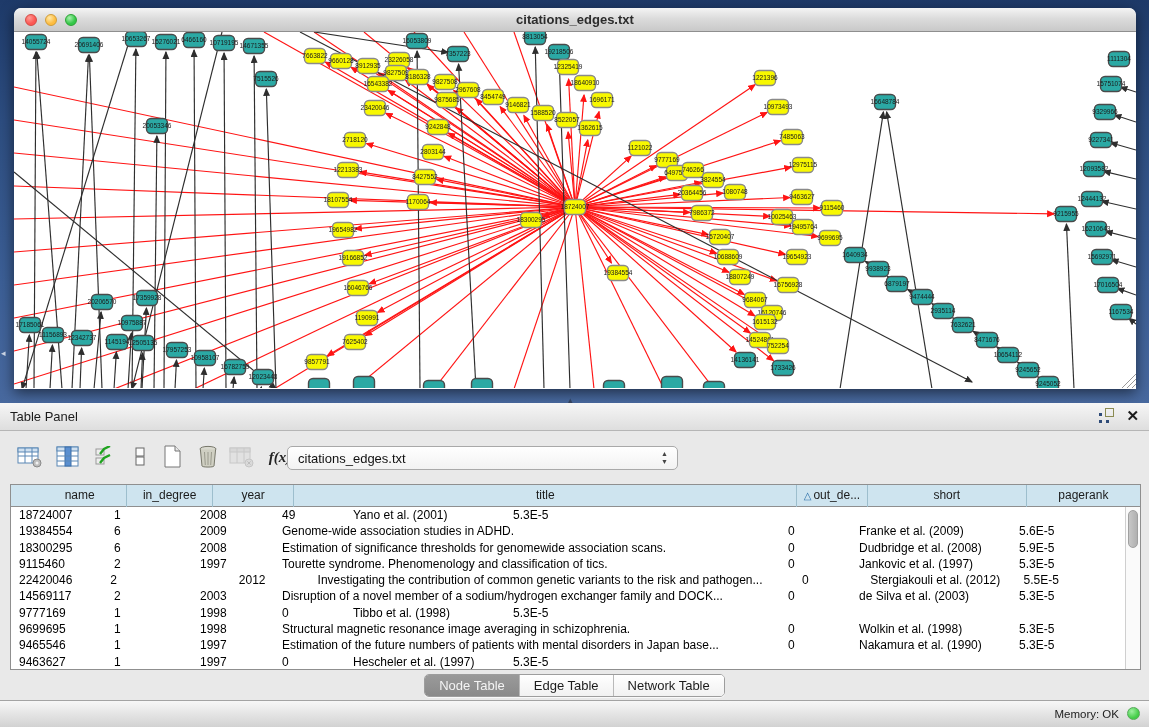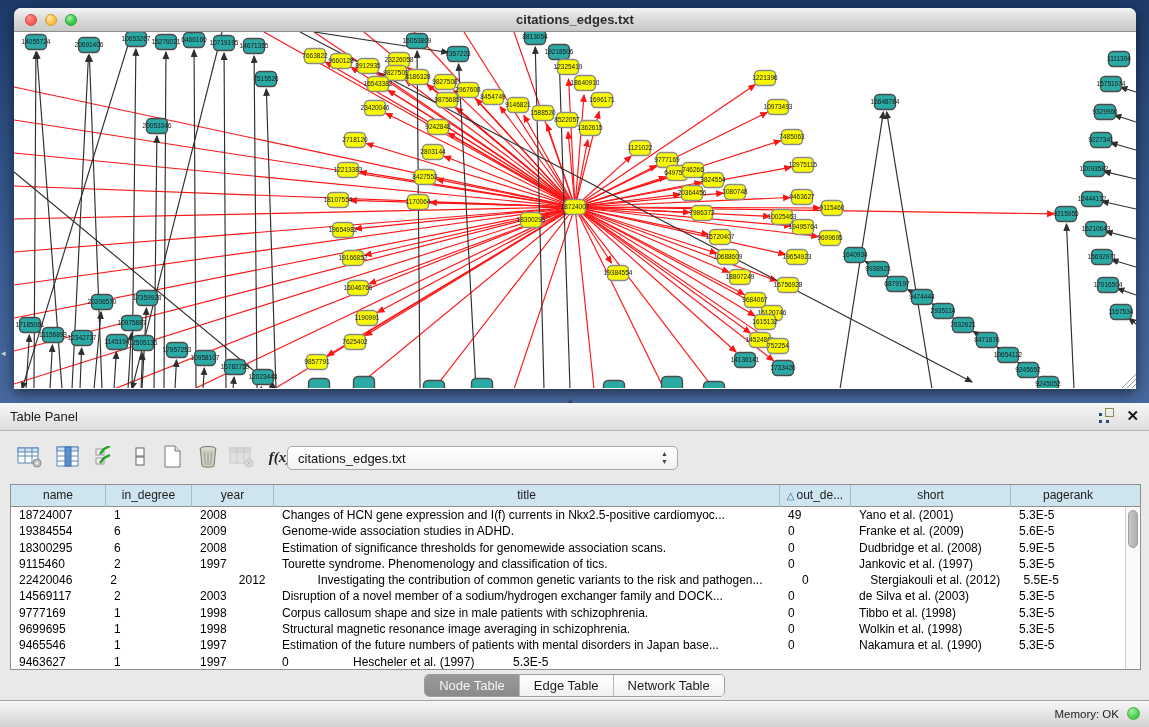--- a/index.html
+++ b/index.html
@@ -46,21 +46,21 @@
   .tb-btn.disabled{opacity:.45;cursor:default;}
   .fx{font-size:15px;font-style:italic;font-weight:bold;color:#222;font-family:"Liberation Serif",serif;}
   #combo{position:absolute;left:287px;top:7px;width:391px;height:24px;background:linear-gradient(180deg,#ffffff,#f2f2f2);
     border:1px solid #a9a9a9;border-radius:5px;box-shadow:inset 0 1px 0 #fff;cursor:pointer;}
   #combo .val{position:absolute;left:10px;top:4px;font-size:13px;color:#111;}
   #combo .arrows{position:absolute;right:8px;top:3px;width:9px;height:18px;color:#444;}
   #combo .arrows div{font-size:7px;line-height:8px;text-align:center;}
 
   #tablewrap{position:absolute;left:10px;top:81px;width:1131px;height:186px;background:#fff;
     border:1px solid #8f8f8f;}
-  #thead{display:flex;height:22px;background:#cee4ef;border-bottom:1px solid #8f8f8f;}
+  #thead{display:flex;height:22px;background:#cee4ef;border-bottom:1px solid #8f8f8f;padding-left:22px;}
   #thead .th{height:22px;line-height:21px;text-align:center;font-size:12px;color:#1b1b1b;
     border-right:1px solid #9dbecd;overflow:hidden;white-space:nowrap;cursor:pointer;}
   #thead .th:last-child{border-right:none;}
   #thead .sort-tri{color:#2b6fa8;font-size:10px;margin-right:2px;}
   #tbody{position:absolute;left:0;top:22px;right:15px;bottom:0;overflow:hidden;}
   .trow{display:flex;height:16.3px;line-height:16.3px;}
   .trow .td{font-size:12px;color:#000;padding-left:8px;overflow:hidden;white-space:nowrap;}
   #vscroll{position:absolute;right:0;top:22px;width:15px;bottom:0;background:#fafafa;border-left:1px solid #cfcfcf;}
   #vthumb{position:absolute;left:2px;top:3px;width:10px;height:38px;border-radius:6px;
     background:linear-gradient(90deg,#c7c7c7,#b0b0b0);border:1px solid #a0a0a0;cursor:pointer;}
@@ -821,21 +821,20 @@
           <div class="th" style="width: 506px;">title</div>
           <div class="th" style="width: 71px;"><span class="sort-tri">△</span>out_de...</div>
           <div class="th" style="width: 160px;">short</div>
           <div class="th" style="width: 114px;">pagerank</div>
         </div>
       <div id="tbody">
           <div class="trow">
             <div class="td" style="width: 95px;">18724007</div>
             <div class="td" style="width: 86px;">1</div>
             <div class="td" style="width: 82px;">2008</div>
-            <div class="td" style="width: 506px;">Changes of HCN gene expression and I(f) currents in Nkx2.5-positive cardiomyoc...</div>
             <div class="td" style="width: 71px;">49</div>
             <div class="td" style="width: 160px;">Yano et al. (2001)</div>
             <div class="td" style="width: 114px;">5.3E-5</div>
           </div>
           <div class="trow">
             <div class="td" style="width: 95px;">19384554</div>
             <div class="td" style="width: 86px;">6</div>
             <div class="td" style="width: 82px;">2009</div>
             <div class="td" style="width: 506px;">Genome-wide association studies in ADHD.</div>
             <div class="td" style="width: 71px;">0</div>
@@ -875,21 +874,20 @@
             <div class="td" style="width: 82px;">2003</div>
             <div class="td" style="width: 506px;">Disruption of a novel member of a sodium/hydrogen exchanger family and DOCK...</div>
             <div class="td" style="width: 71px;">0</div>
             <div class="td" style="width: 160px;">de Silva et al. (2003)</div>
             <div class="td" style="width: 114px;">5.3E-5</div>
           </div>
           <div class="trow">
             <div class="td" style="width: 95px;">9777169</div>
             <div class="td" style="width: 86px;">1</div>
             <div class="td" style="width: 82px;">1998</div>
-            <div class="td" style="width: 506px;">Corpus callosum shape and size in male patients with schizophrenia.</div>
             <div class="td" style="width: 71px;">0</div>
             <div class="td" style="width: 160px;">Tibbo et al. (1998)</div>
             <div class="td" style="width: 114px;">5.3E-5</div>
           </div>
           <div class="trow">
             <div class="td" style="width: 95px;">9699695</div>
             <div class="td" style="width: 86px;">1</div>
             <div class="td" style="width: 82px;">1998</div>
             <div class="td" style="width: 506px;">Structural magnetic resonance image averaging in schizophrenia.</div>
             <div class="td" style="width: 71px;">0</div>

